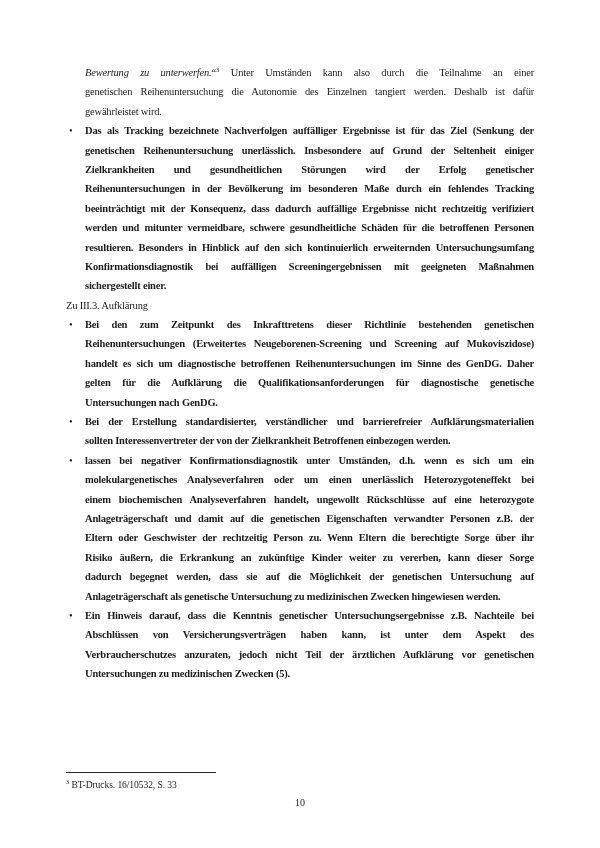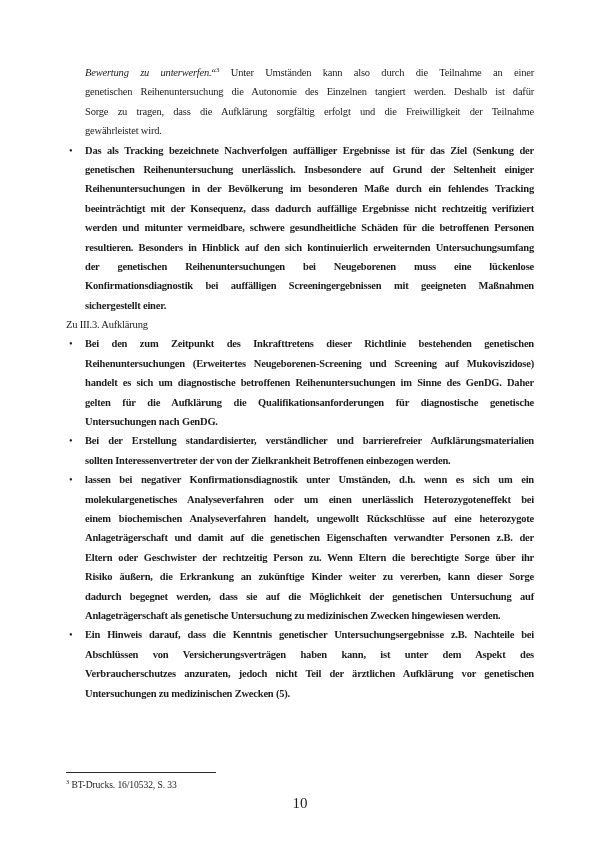--- a/index.html
+++ b/index.html
@@ -73,50 +73,49 @@
     line-height: 14px;
     letter-spacing: -0.1px;
   }
   .footnote sup.fnref { font-size: 6.2px; }
   .page-number {
     position: absolute;
     left: 0;
     top: 796px;
     width: 600px;
     text-align: center;
-    font-size: 15px;
+    font-size: 10px;
     line-height: 14px;
   }
 </style>
 </head>
 <body>
 
 <div class="page">
 
   <div class="content">
 
     <div class="para indent">
       <div class="line jl"><em>Bewertung zu unterwerfen.</em><span>“</span><sup class="fnref">3</sup> <span>Unter Umständen kann also durch die Teilnahme an einer</span></div>
       <div>
           <div class="line jl">genetischen Reihenuntersuchung die Autonomie des Einzelnen tangiert werden. Deshalb ist dafür</div>
-          <div class="line jl">Sorge zu tragen, dass die Aufklärung sorgfältig erfolgt und die Freiwilligkeit der Teilnahme</div>
           <div class="line">gewährleistet wird.</div>
         </div>
     </div>
 
     <div class="bullet-item">
       <span class="marker">•</span>
       <div class="btext">
           <div class="line jl">Das als Tracking bezeichnete Nachverfolgen auffälliger Ergebnisse ist für das Ziel (Senkung der</div>
           <div class="line jl">genetischen Reihenuntersuchung unerlässlich. Insbesondere auf Grund der Seltenheit einiger</div>
+          <div class="line jl">Zielkrankheiten und gesundheitlichen Störungen wird der Erfolg genetischer</div>
           <div class="line jl">Reihenuntersuchungen in der Bevölkerung im besonderen Maße durch ein fehlendes Tracking</div>
           <div class="line jl">beeinträchtigt mit der Konsequenz, dass dadurch auffällige Ergebnisse nicht rechtzeitig verifiziert</div>
           <div class="line jl">werden und mitunter vermeidbare, schwere gesundheitliche Schäden für die betroffenen Personen</div>
           <div class="line jl">resultieren. Besonders in Hinblick auf den sich kontinuierlich erweiternden Untersuchungsumfang</div>
-          <div class="line jl">der genetischen Reihenuntersuchungen bei Neugeborenen muss eine lückenlose</div>
           <div class="line jl">Konfirmationsdiagnostik bei auffälligen Screeningergebnissen mit geeigneten Maßnahmen</div>
           <div class="line">sichergestellt einer.</div>
         </div>
     </div>
 
     <div class="heading">Zu III.3. Aufklärung</div>
 
     <div class="bullet-item">
       <span class="marker">•</span>
       <div class="btext">

